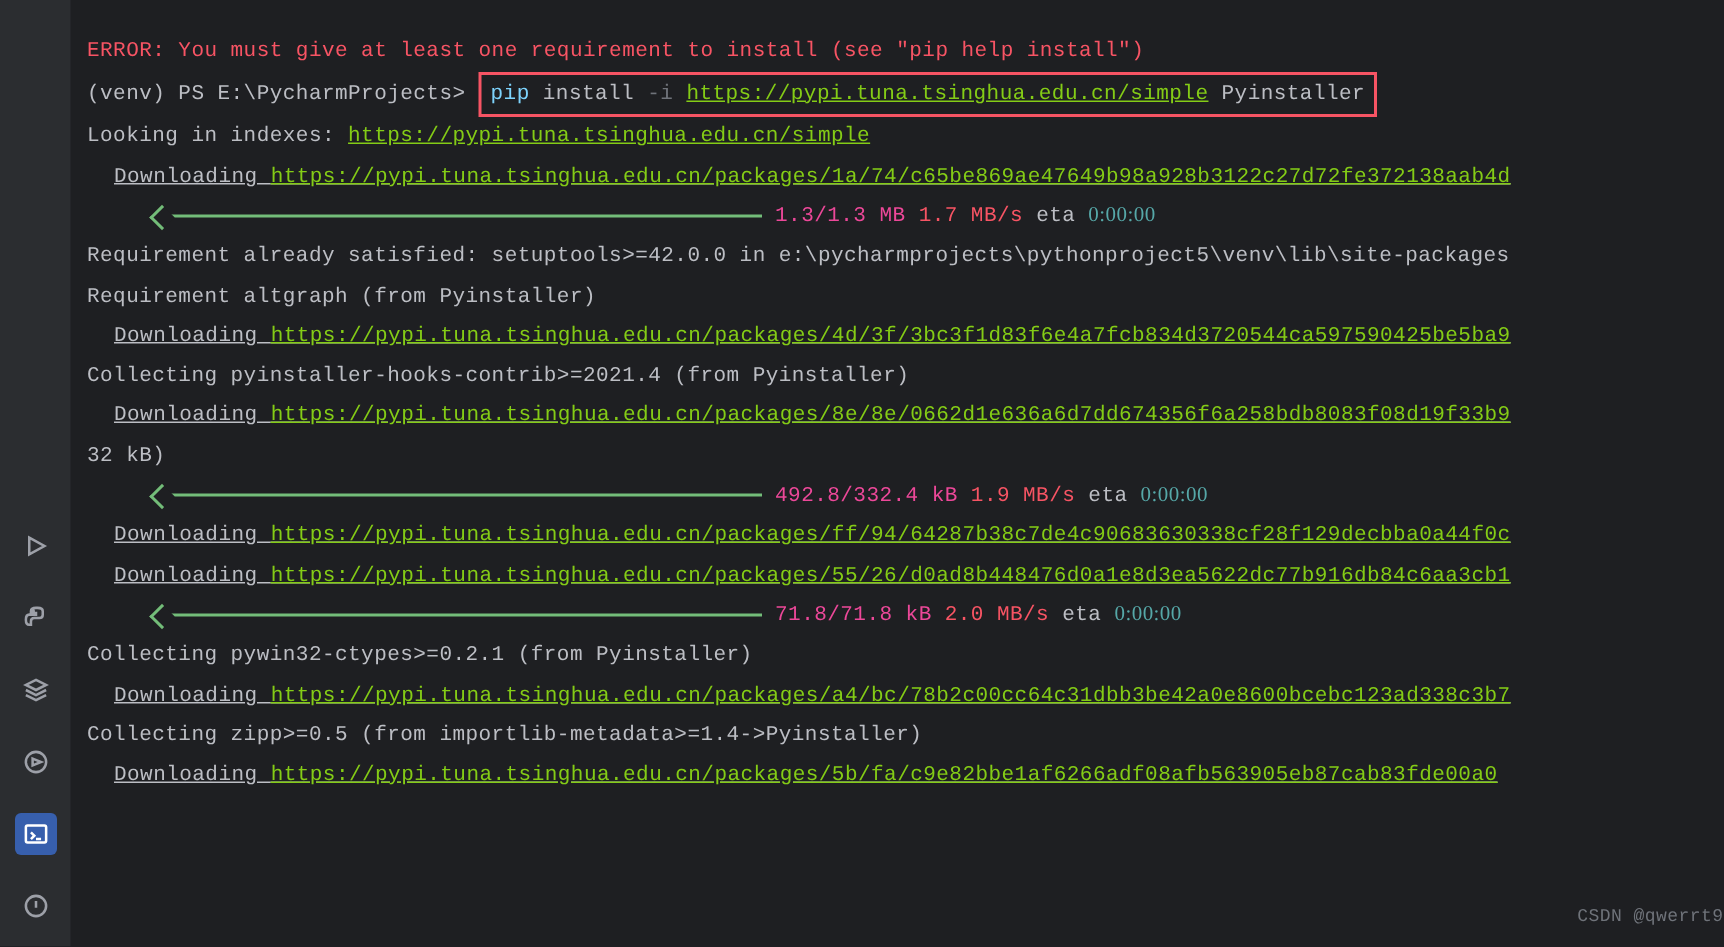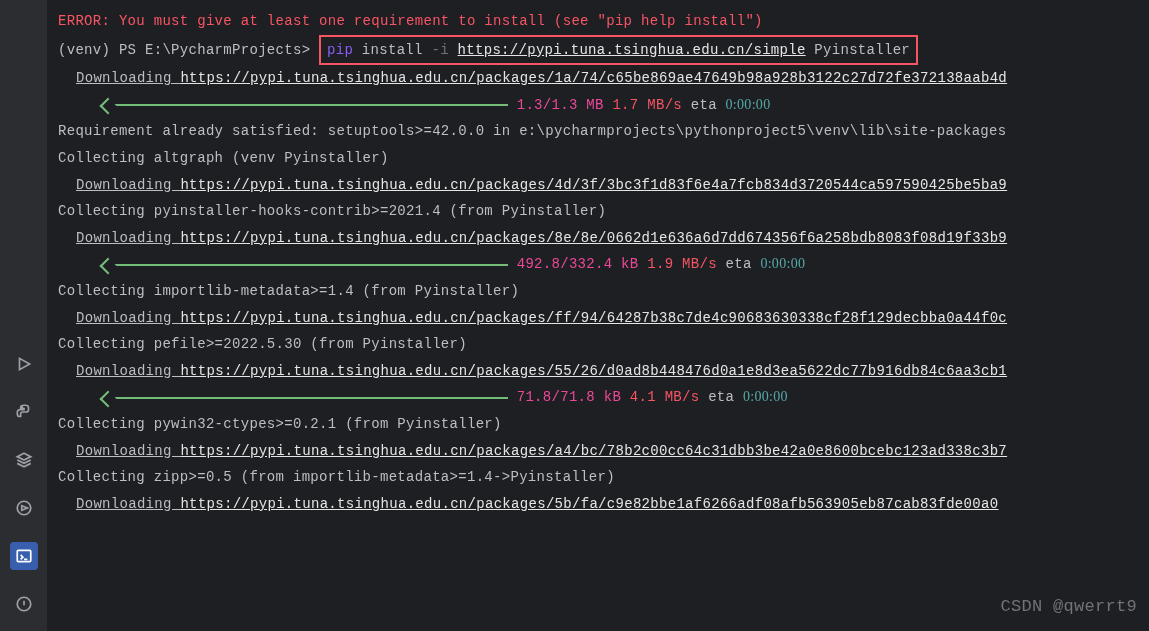--- a/index.html
+++ b/index.html
@@ -37,27 +37,28 @@
   background: #375fad;
   color: #fff;
 }
 .terminal {
   flex: 1;
   padding: 8px 10px;
   overflow: hidden;
   line-height: 1.9;
   letter-spacing: 0.3px;
   position: relative;
+  margin-top: 13px;
 }
 .line { white-space: nowrap; }
 .error { color: #f75464; }
 .prompt { color: #bcbec4; }
-.pip-cmd { color: #8b5cf6; text-align: center; }
+.pip-cmd { color: #7dd3fc; text-align: center; }
 .flag { color: #6f737a; }
-.link { color: #e5e5e5; text-decoration: underline; }
+.link { color: #84cc16; text-decoration: underline; }
 .green { color: #ec4899; }
 .red { color: #f75464; }
 .cyan { color: #56a8a8; font-family: Liberation Serif, serif; }
 .red-box {
   border: 2px solid #f75464;
   padding: 0 6px;
   display: inline-block;
 }
 .progress-track {
   display: inline-block;
@@ -74,24 +75,24 @@
   left: -6px; top: -4px;
   width: 10px; height: 10px;
   border-left: 2px solid #73bd79;
   border-bottom: 2px solid #73bd79;
   background: #1e1f22;
   transform: rotate(45deg);
 }
 .indent { padding-left: 18px; text-decoration: underline; }
 .watermark {
   position: absolute;
-  right: 12px;
+  right: 0;
   bottom: 8px;
   color: #6f737a;
-  font-size: 17px;
+  font-size: 12px;
 }
 </style>
 </head>
 <body>
 
 <div class="sidebar">
   <div class="sidebar-icon">
       <svg width="18" height="18" viewBox="0 0 16 16" fill="none" stroke="currentColor" stroke-width="1.5">
         <path d="M4 3l9 5-9 5V3z"></path>
       </svg>
@@ -132,31 +133,31 @@
   <div class="line">
     <span class="prompt">(venv) PS E:\PycharmProjects&gt;</span>
     <span class="red-box">
       <span class="pip-cmd">pip</span>
       <span>install</span>
       <span class="flag">-i</span>
       <span class="link">https://pypi.tuna.tsinghua.edu.cn/simple</span>
       <span>Pyinstaller</span>
     </span>
   </div>
+  <div class="line"><span>Looking in indexes: </span><span class="link">https://pypi.tuna.tsinghua.edu.cn/simple</span></div>
   <div class="line indent"><span>Downloading </span><span class="link">https://pypi.tuna.tsinghua.edu.cn/packages/1a/74/c65be869ae47649b98a928b3122c27d72fe372138aab4d</span></div>
   <div class="line"><span class="progress-track"></span> <span class="green">1.3/1.3 MB</span> <span class="red">1.7 MB/s</span> <span>eta </span><span class="cyan">0:00:00</span></div>
   <div class="line">Requirement already satisfied: setuptools&gt;=42.0.0 in e:\pycharmprojects\pythonproject5\venv\lib\site-packages</div>
-  <div class="line">Collecting altgraph (venv Pyinstaller)</div>
+  <div class="line">Requirement altgraph (from Pyinstaller)</div>
   <div class="line indent"><span>Downloading </span><span class="link">https://pypi.tuna.tsinghua.edu.cn/packages/4d/3f/3bc3f1d83f6e4a7fcb834d3720544ca597590425be5ba9</span></div>
   <div class="line">Collecting pyinstaller-hooks-contrib&gt;=2021.4 (from Pyinstaller)</div>
   <div class="line indent"><span>Downloading </span><span class="link">https://pypi.tuna.tsinghua.edu.cn/packages/8e/8e/0662d1e636a6d7dd674356f6a258bdb8083f08d19f33b9</span></div>
+  <div class="line">32 kB)</div>
   <div class="line"><span class="progress-track"></span> <span class="green">492.8/332.4 kB</span> <span class="red">1.9 MB/s</span> <span>eta </span><span class="cyan">0:00:00</span></div>
-  <div class="line">Collecting importlib-metadata&gt;=1.4 (from Pyinstaller)</div>
   <div class="line indent"><span>Downloading </span><span class="link">https://pypi.tuna.tsinghua.edu.cn/packages/ff/94/64287b38c7de4c90683630338cf28f129decbba0a44f0c</span></div>
-  <div class="line">Collecting pefile&gt;=2022.5.30 (from Pyinstaller)</div>
   <div class="line indent"><span>Downloading </span><span class="link">https://pypi.tuna.tsinghua.edu.cn/packages/55/26/d0ad8b448476d0a1e8d3ea5622dc77b916db84c6aa3cb1</span></div>
-  <div class="line"><span class="progress-track"></span> <span class="green">71.8/71.8 kB</span> <span class="red">4.1 MB/s</span> <span>eta </span><span class="cyan">0:00:00</span></div>
+  <div class="line"><span class="progress-track"></span> <span class="green">71.8/71.8 kB</span> <span class="red">2.0 MB/s</span> <span>eta </span><span class="cyan">0:00:00</span></div>
   <div class="line">Collecting pywin32-ctypes&gt;=0.2.1 (from Pyinstaller)</div>
   <div class="line indent"><span>Downloading </span><span class="link">https://pypi.tuna.tsinghua.edu.cn/packages/a4/bc/78b2c00cc64c31dbb3be42a0e8600bcebc123ad338c3b7</span></div>
   <div class="line">Collecting zipp&gt;=0.5 (from importlib-metadata&gt;=1.4-&gt;Pyinstaller)</div>
   <div class="line indent"><span>Downloading </span><span class="link">https://pypi.tuna.tsinghua.edu.cn/packages/5b/fa/c9e82bbe1af6266adf08afb563905eb87cab83fde00a0</span></div>
   <div class="watermark">CSDN @qwerrt9</div>
 </div>
 
 </body></html>

